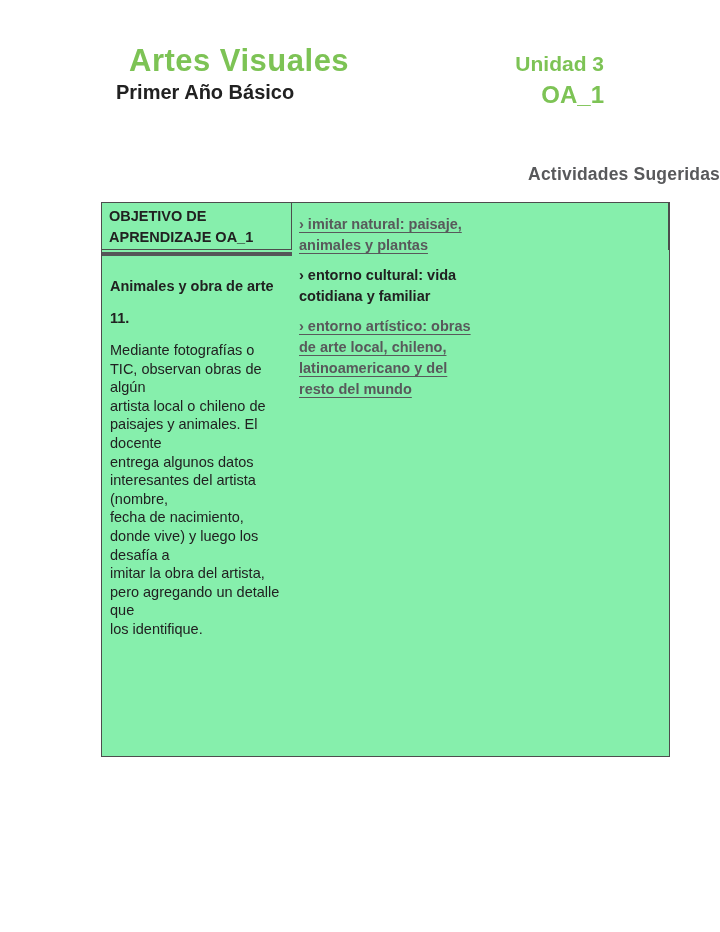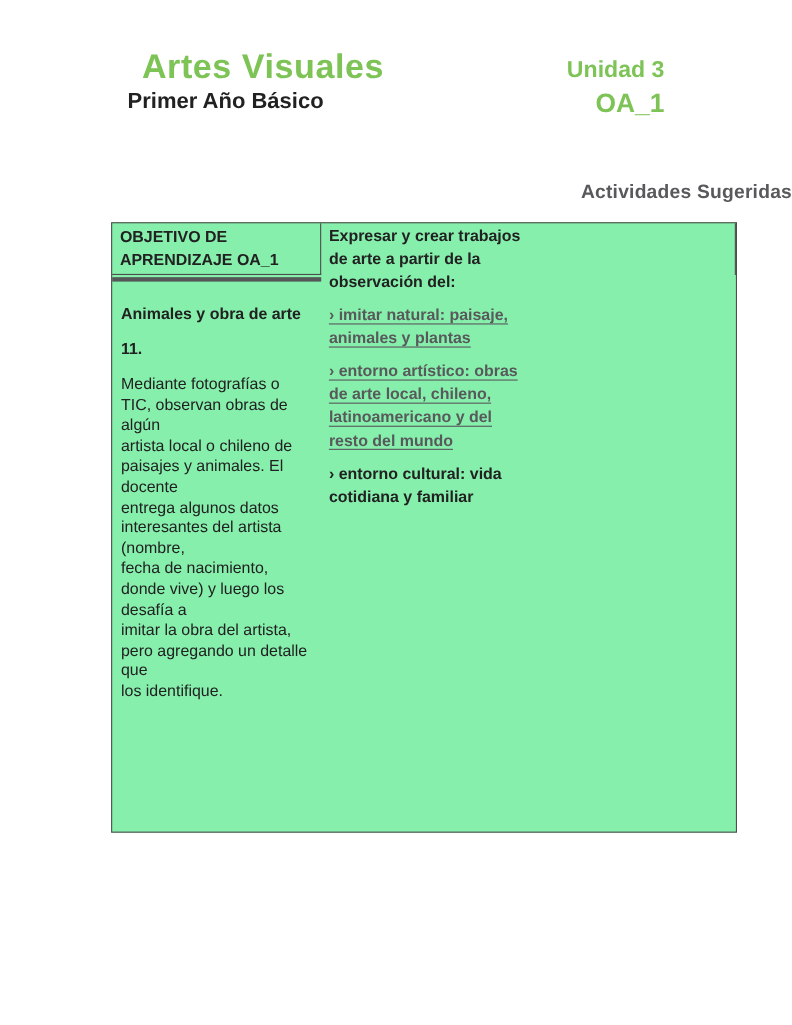--- a/index.html
+++ b/index.html
@@ -99,31 +99,28 @@
 
 <div class="section-title">Actividades Sugeridas</div>
 
 <div class="activity-table">
 
   <div class="cell left-col header-row th-left">OBJETIVO DE
 APRENDIZAJE OA_1</div>
 
 
   <div class="cell left-col obj-cell">
-    <p class="obj-intro">Expresar y crear trabajos
-de arte a partir de la
-observación del:</p>
     <p class="obj-item underlined">› imitar natural: paisaje,
 animales y plantas</p>
+    <p class="obj-item">› entorno cultural: vida
+cotidiana y familiar</p>
     <p class="obj-item underlined">› entorno artístico: obras
 de arte local, chileno,
 latinoamericano y del
 resto del mundo</p>
-    <p class="obj-item">› entorno cultural: vida
-cotidiana y familiar</p>
   </div>
 
   <div class="cell act-cell">
     <div class="cell-top-bar"></div>
     <div class="act-inner">
       <p class="act-title">Animales y obra de arte</p>
       <p class="act-number">11.</p>
       <p class="act-body">Mediante fotografías o TIC, observan obras de algún
 artista local o chileno de paisajes y animales. El docente
 entrega algunos datos interesantes del artista (nombre,

